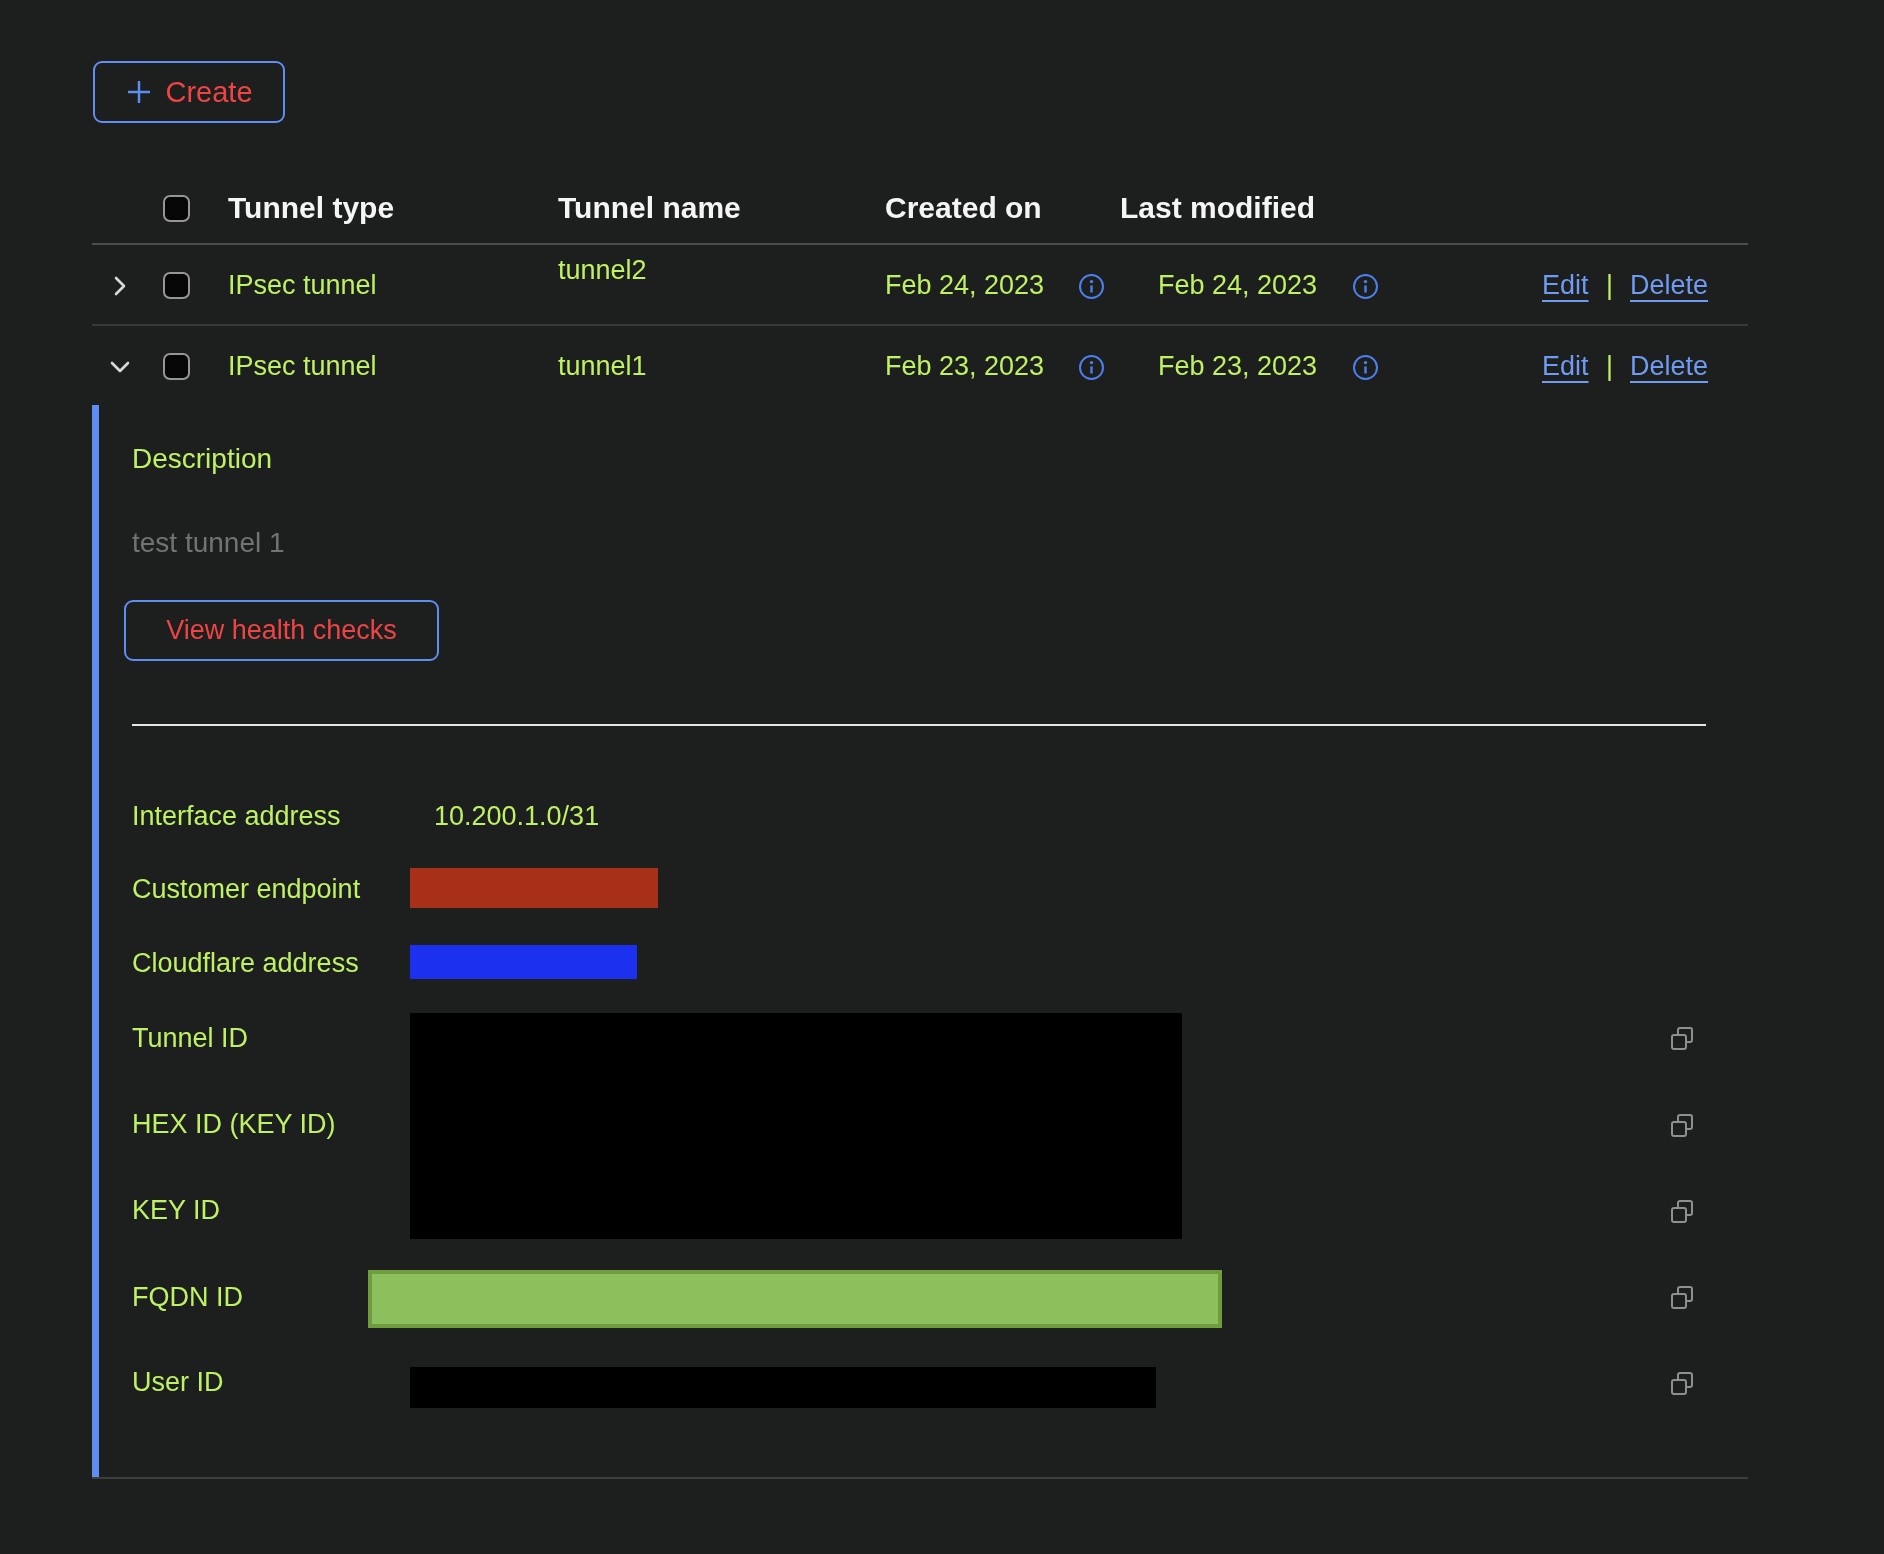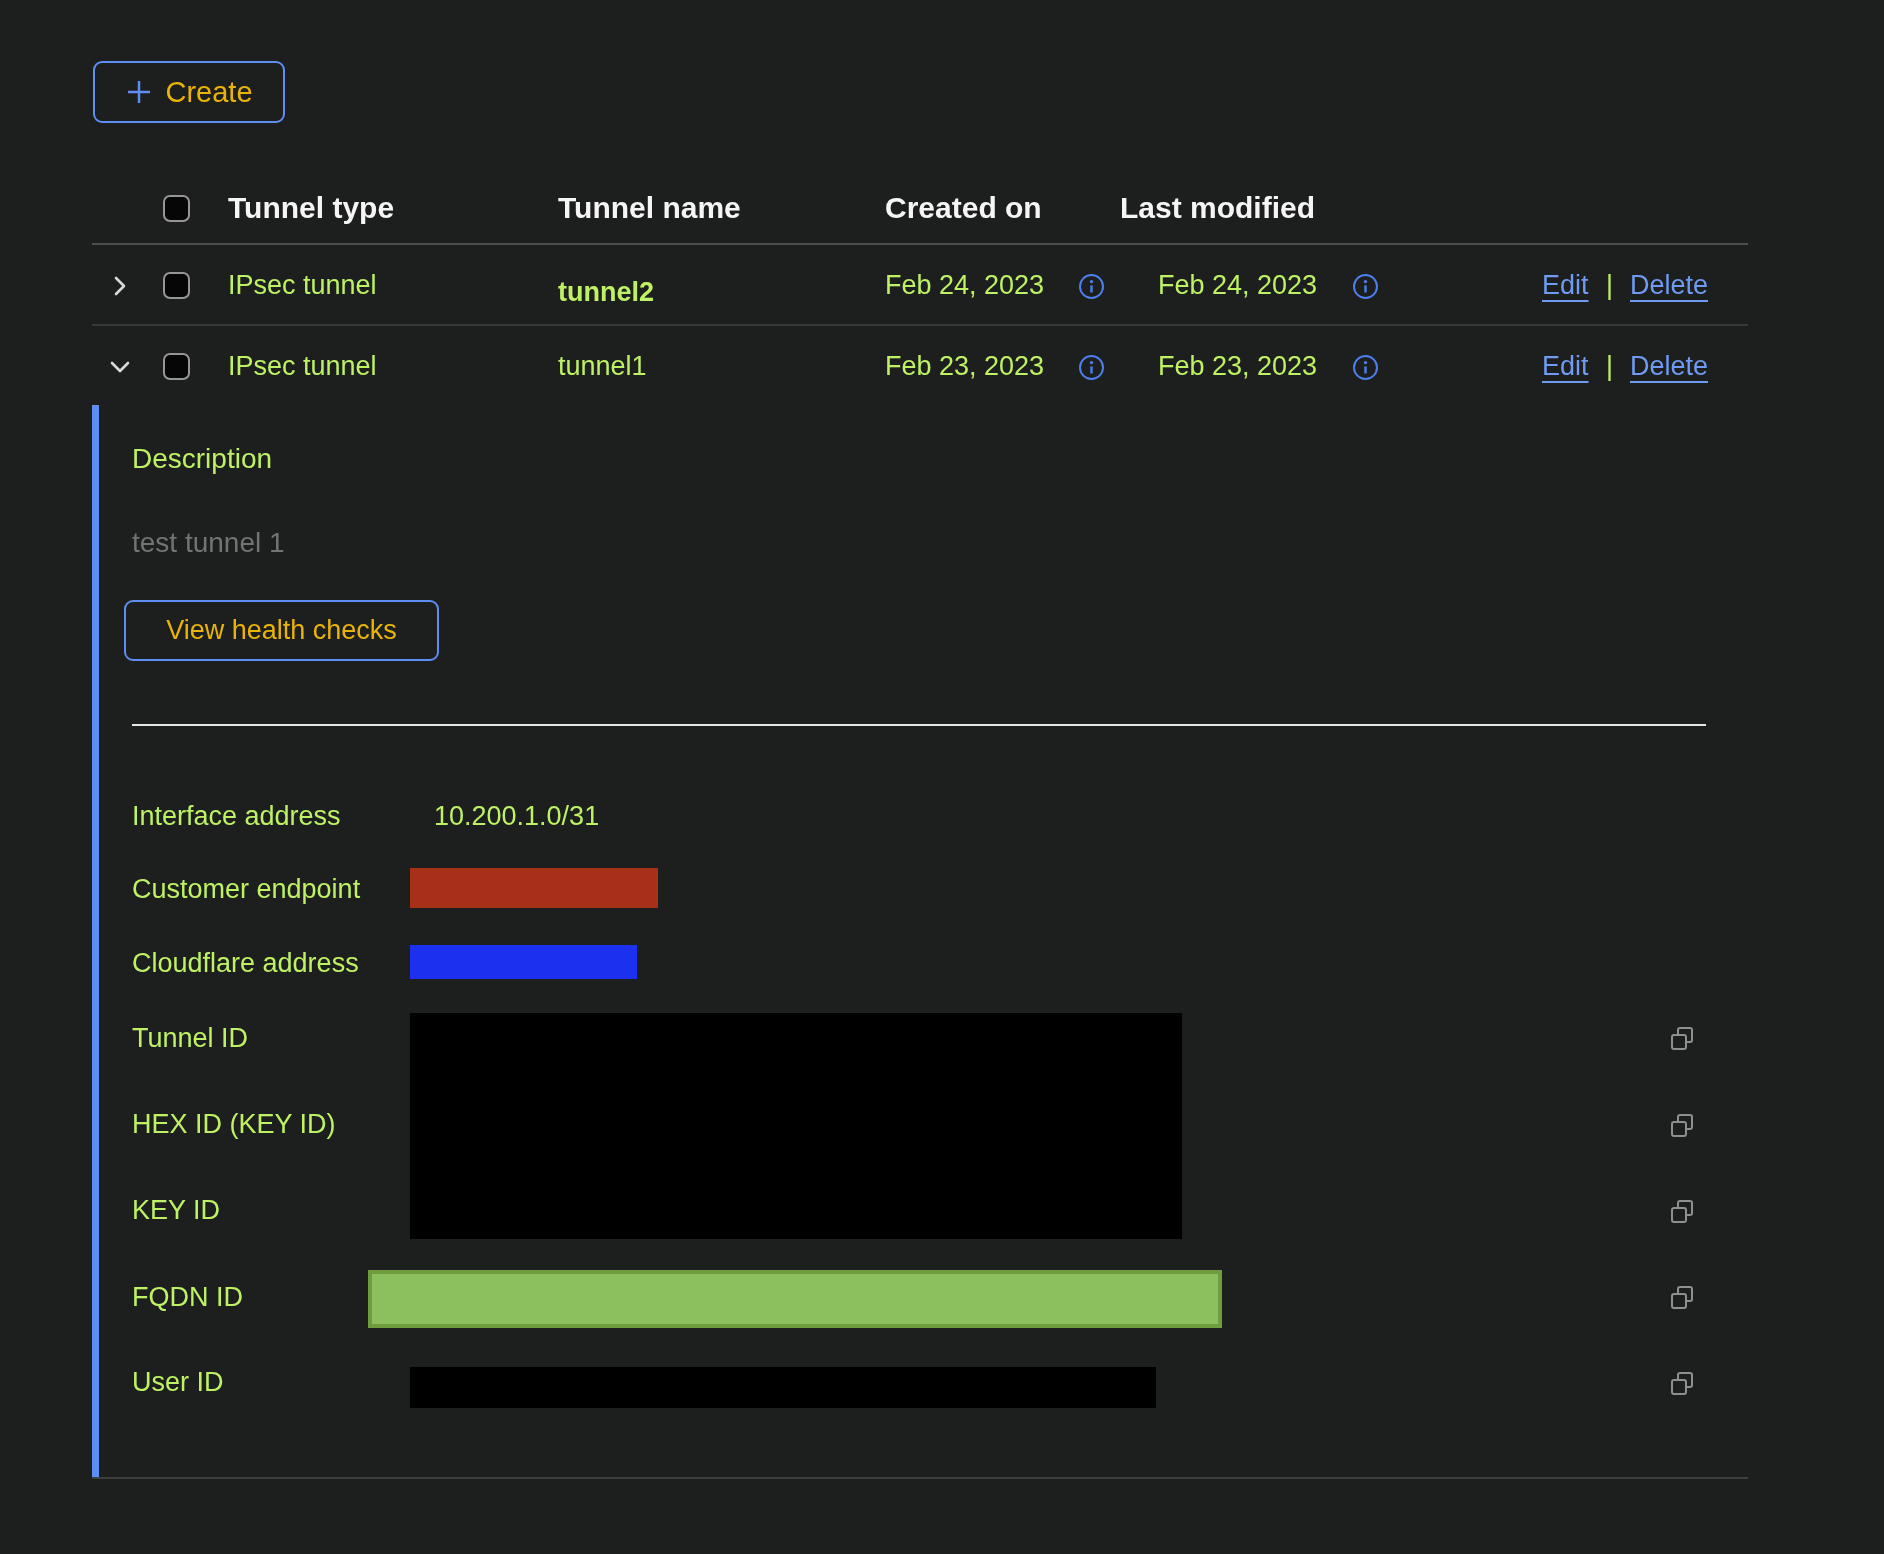--- a/index.html
+++ b/index.html
@@ -16,21 +16,21 @@
   .hdr{font-size:30px;line-height:32px;font-weight:700;color:#f5f5f5;white-space:nowrap;}
   .muted{color:#737373;}
   .link{font-size:27px;line-height:32px;color:#6f9bf2;text-decoration:underline;text-underline-offset:6px;cursor:pointer;white-space:nowrap;}
   .divider{position:absolute;height:2px;background:#373838;}
   .checkbox{
     position:absolute;width:27px;height:27px;box-sizing:border-box;
     border:2px solid #969696;border-radius:7px;background:#060606;cursor:pointer;
   }
   .btn-outline{
     position:absolute;box-sizing:border-box;display:flex;align-items:center;justify-content:center;
-    border:2px solid #5f8df2;border-radius:9px;background:transparent;color:#eab308;cursor:pointer;
+    border:2px solid #5f8df2;border-radius:9px;background:transparent;color:#ef4444;cursor:pointer;
     font-family:"Liberation Sans","DejaVu Sans",sans-serif;
   }
   .redact{position:absolute;}
   .copy-icon{position:absolute;width:28px;height:28px;cursor:pointer;}
   .info-icon{position:absolute;width:27px;height:27px;cursor:pointer;}
   .chev{position:absolute;width:30px;height:30px;cursor:pointer;}
   .accent-bar{position:absolute;left:92px;top:405px;width:7px;height:1073px;background:#5e8ef4;}
 </style>
 </head>
 <body>
@@ -51,21 +51,21 @@
   <div class="abs hdr" style="left:885px;top:192px;">Created on</div>
   <div class="abs hdr" style="left:1120px;top:192px;">Last modified</div>
   <div class="divider" style="left:92px;top:243px;width:1656px;background:#4d4d4d;"></div>
 
   <div>
     <svg class="chev" style="left:105px;top:271px;" viewBox="0 0 30 30">
       <polyline points="11,7 19,15 11,23" fill="none" stroke="#d9d9d9" stroke-width="2.6" stroke-linecap="round" stroke-linejoin="round"></polyline>
     </svg>
     <div class="checkbox" style="left:163px;top:272px;"></div>
     <div class="abs txt" style="left:228px;top:269px;">IPsec tunnel</div>
-    <div class="abs txt" style="left:558px;top:276px;font-weight:bold;">tunnel2</div>
+    <div class="abs txt" style="left:558px;top:254px;">tunnel2</div>
     <div class="abs txt" style="left:885px;top:269px;">Feb 24, 2023</div>
     <svg class="info-icon" style="left:1078px;top:273px;" viewBox="0 0 27 27">
       <circle cx="13.5" cy="13.5" r="11.5" fill="none" stroke="#4d80ee" stroke-width="2"></circle>
       <circle cx="13.5" cy="8.6" r="1.7" fill="#4d80ee"></circle>
       <line x1="13.5" y1="12.4" x2="13.5" y2="19.5" stroke="#4d80ee" stroke-width="2.4"></line>
     </svg>
     <div class="abs txt" style="left:1158px;top:269px;">Feb 24, 2023</div>
     <svg class="info-icon" style="left:1352px;top:273px;" viewBox="0 0 27 27">
       <circle cx="13.5" cy="13.5" r="11.5" fill="none" stroke="#4d80ee" stroke-width="2"></circle>
       <circle cx="13.5" cy="8.6" r="1.7" fill="#4d80ee"></circle>

